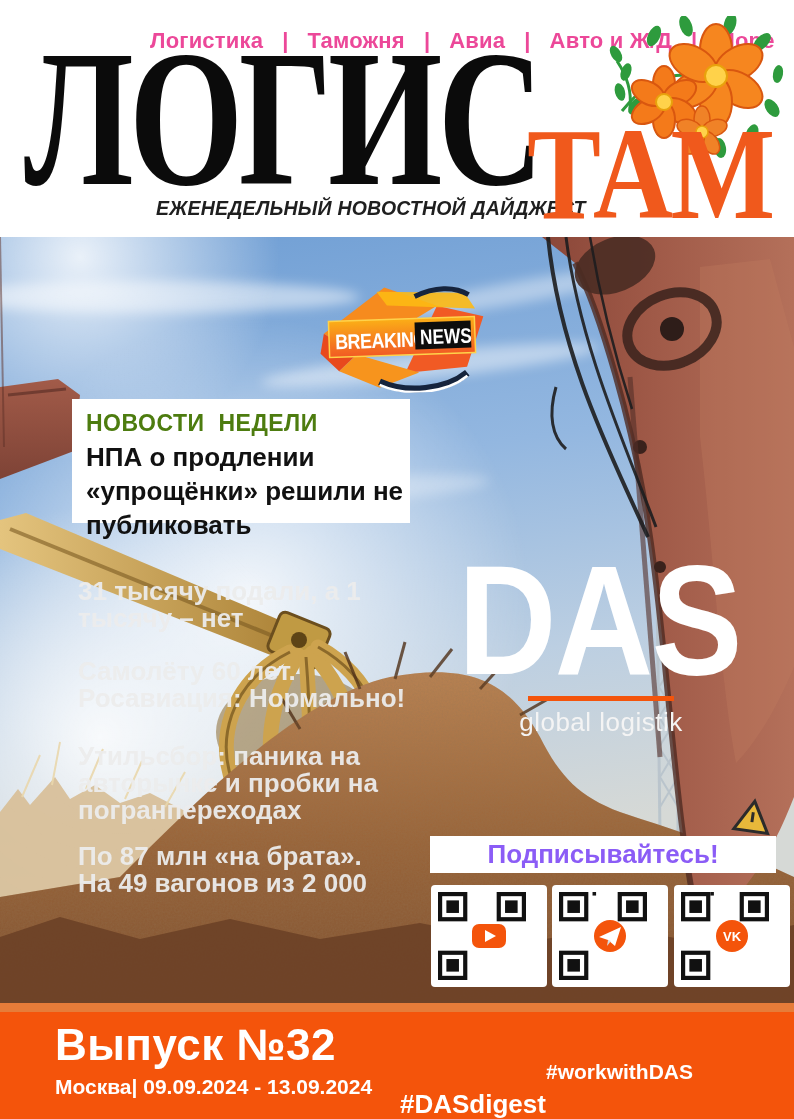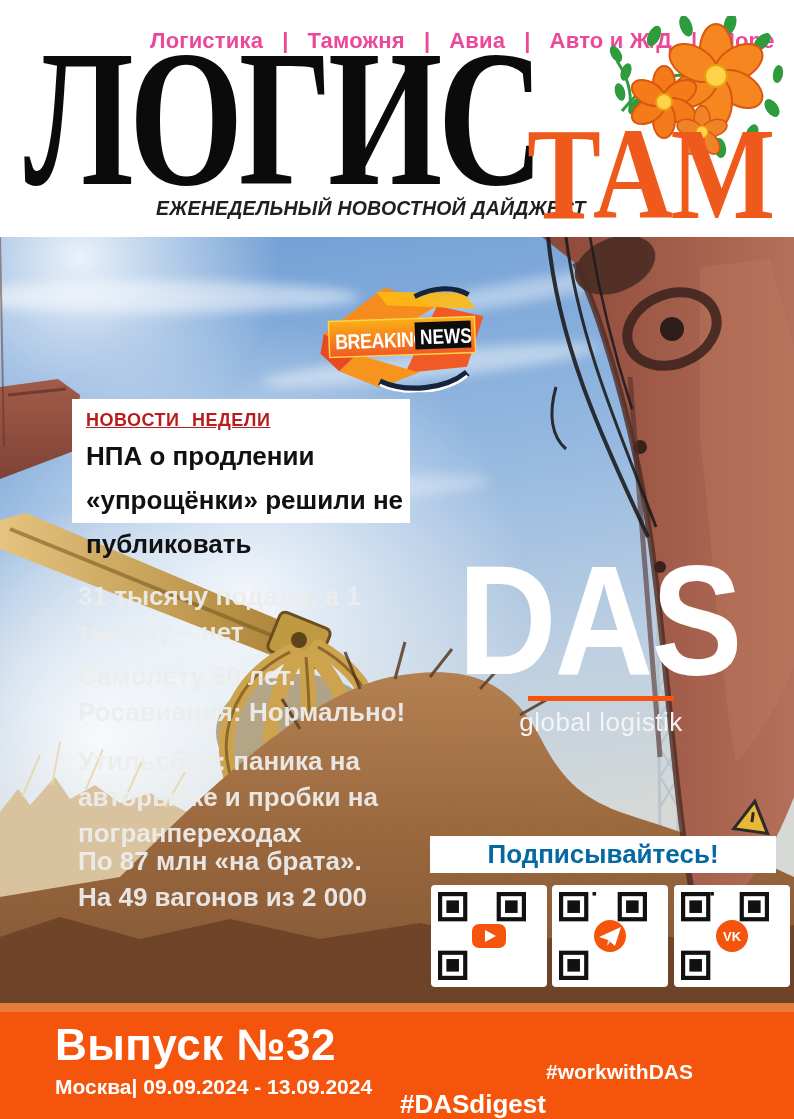--- a/index.html
+++ b/index.html
@@ -19,35 +19,35 @@
        letter-spacing:.2px;transform:scaleX(.93);transform-origin:left top;}
   .flowers{position:absolute;left:602px;top:16px;z-index:2;}
 
   
   .photo{position:absolute;left:0;top:237px;width:794px;height:775px;overflow:hidden;background:#9db9d8;}
   .scene{position:absolute;left:0;top:0;}
   .badge{position:absolute;left:316px;top:44px;transform:rotate(-2deg);}
 
   .news-box{position:absolute;left:72px;top:162px;width:338px;height:124px;background:#ffffff;
        padding:11px 0 0 14px;box-sizing:border-box;}
-  .kicker{font-size:18px;font-weight:bold;color:#b91c1c;letter-spacing:.5px;word-spacing:7px;text-decoration:underline;}
-  .news-head{font-size:26px;font-weight:bold;color:#111;line-height:44px;margin-top:3px;}
-
-  .overlay-h{position:absolute;left:78px;width:345px;font-size:26px;font-weight:bold;line-height:36px;
+  .kicker{font-size:23px;font-weight:bold;color:#4d7c0f;letter-spacing:.5px;word-spacing:7px;}
+  .news-head{font-size:26px;font-weight:bold;color:#111;line-height:34px;margin-top:3px;}
+
+  .overlay-h{position:absolute;left:78px;width:345px;font-size:26px;font-weight:bold;line-height:27px;
        color:#ECECEC;opacity:.95;}
 
   .das-name{position:absolute;left:458px;top:306px;font-size:155px;font-weight:bold;color:#fff;line-height:1;
        letter-spacing:-2px;transform:scaleX(.88);transform-origin:left top;}
   .das-line{position:absolute;left:528px;top:459px;width:146px;height:5px;background:#F4540B;}
   .das-sub{position:absolute;left:518px;top:470px;width:166px;text-align:center;font-size:26px;color:#F4F4F4;
        letter-spacing:.5px;}
 
   .subscribe-box{position:absolute;left:430px;top:599px;width:346px;height:37px;background:#fff;
        display:flex;align-items:center;justify-content:center;}
-  .subscribe-box span{font-size:26px;font-weight:bold;color:#0369a1;}
+  .subscribe-box span{font-size:26px;font-weight:bold;color:#8b5cf6;}
 
   .qr-tile{position:absolute;top:648px;width:116px;height:102px;background:#fff;border-radius:4px;}
   .qr-tile svg.qr{position:absolute;left:7px;top:7px;}
   .qr-icon{position:absolute;left:50%;top:50%;transform:translate(-50%,-50%);}
   .yt-badge{width:34px;height:24px;background:#F4540B;border-radius:7px;display:flex;align-items:center;justify-content:center;}
   .yt-play{width:0;height:0;border-left:11px solid #fff;border-top:6px solid transparent;border-bottom:6px solid transparent;margin-left:3px;}
   .round-badge{width:32px;height:32px;background:#F4540B;border-radius:50%;display:flex;align-items:center;justify-content:center;}
   .vk-label{color:#fff;font-weight:bold;font-size:13px;letter-spacing:0;}
 
   

